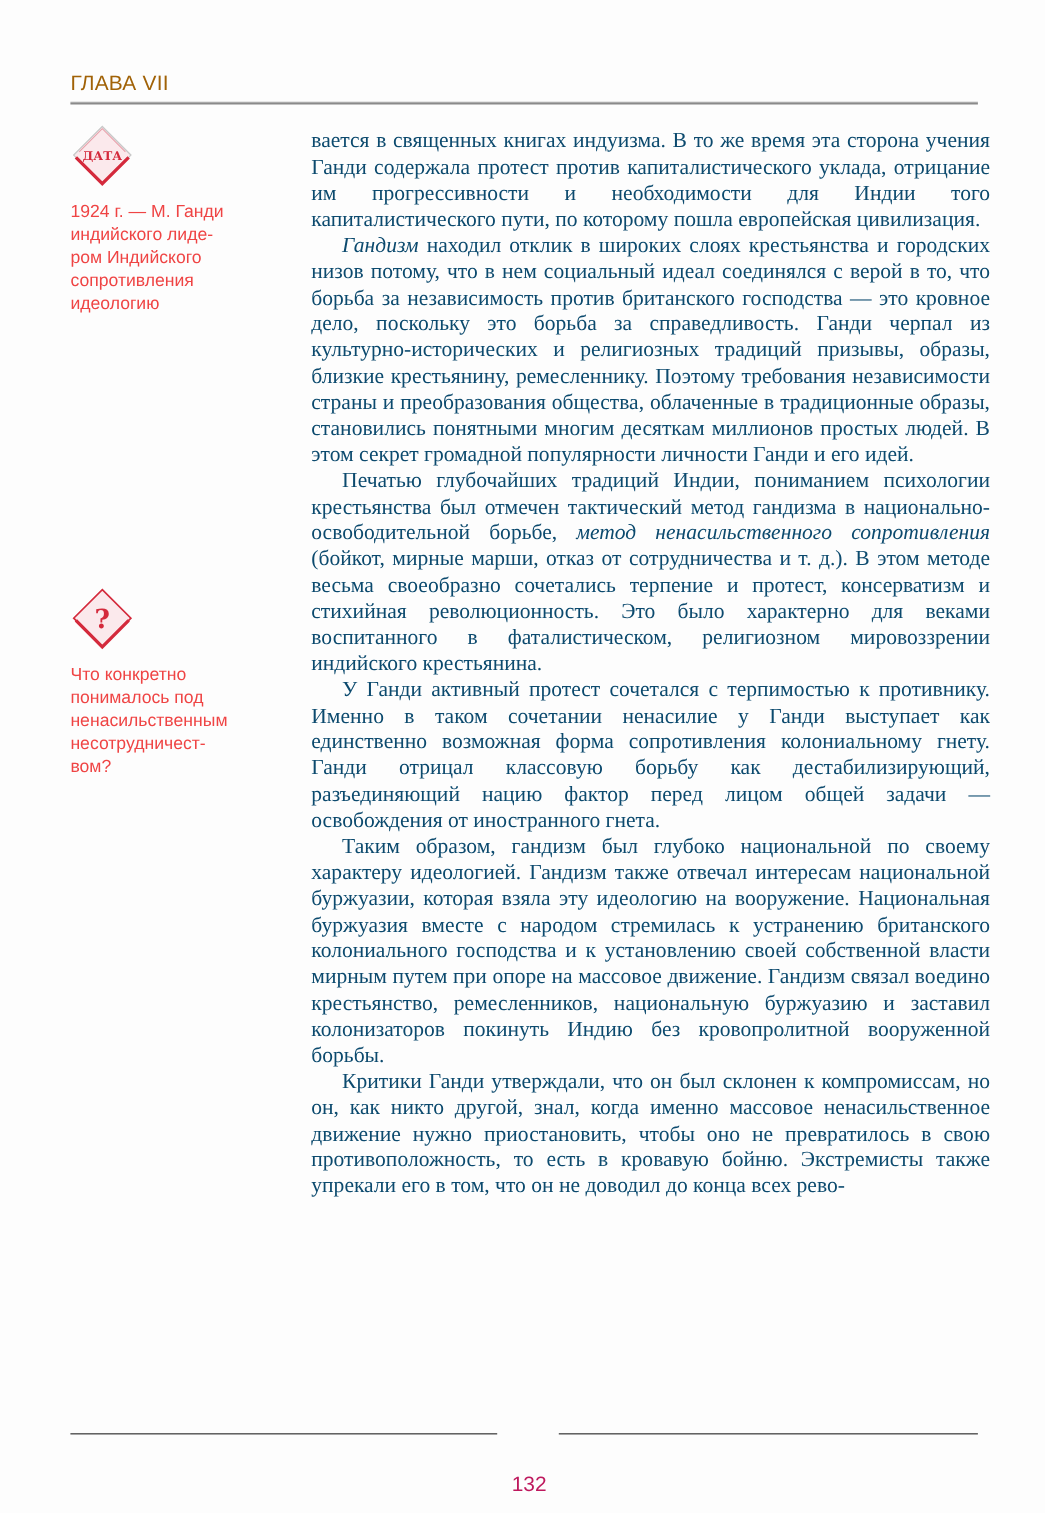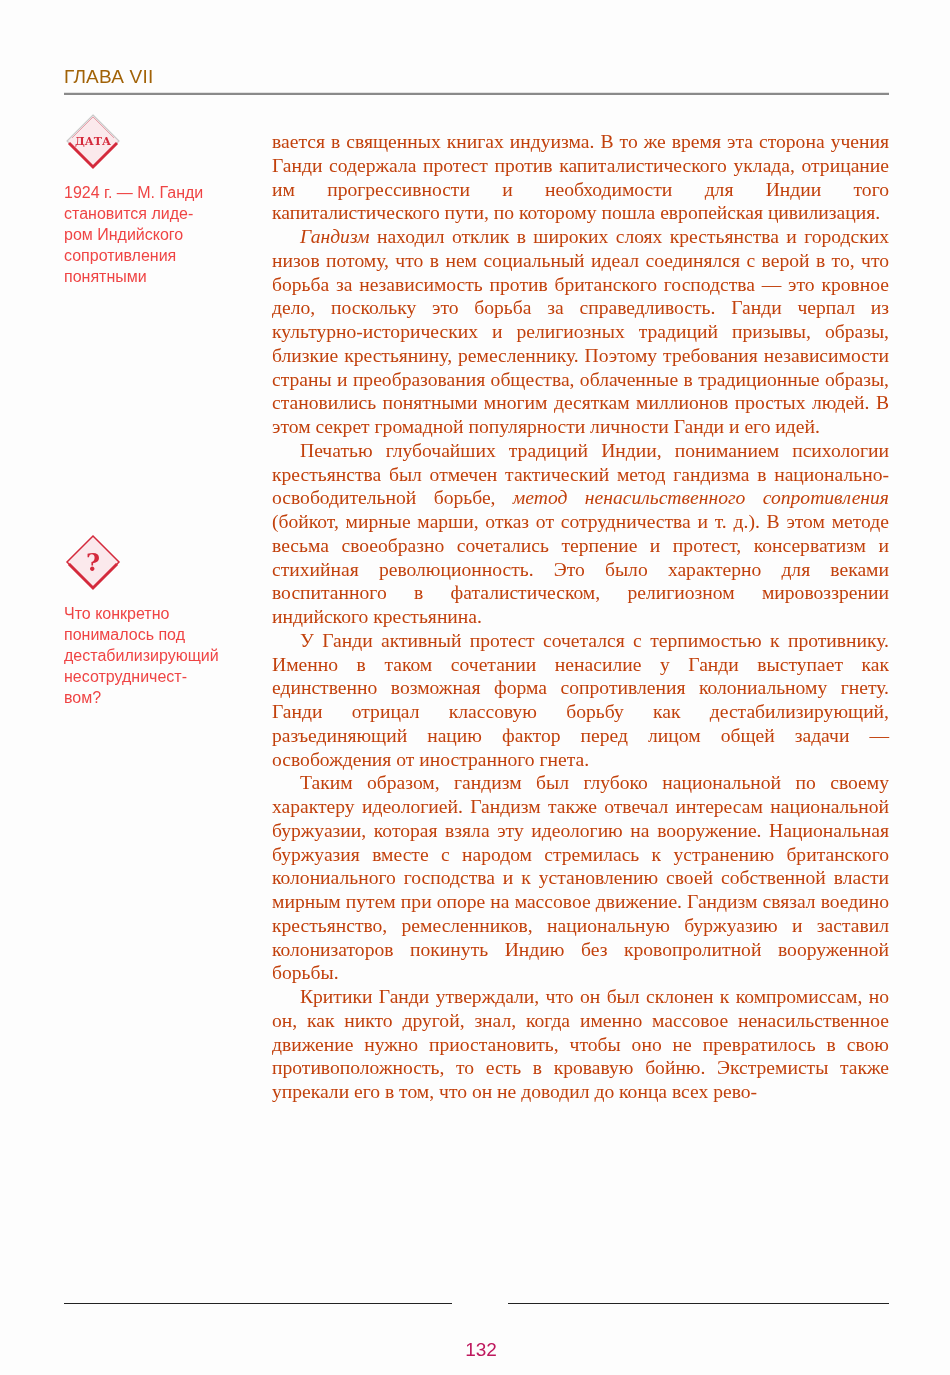--- a/index.html
+++ b/index.html
@@ -46,29 +46,28 @@
     .badge {
       width: 58px;
       height: 58px;
       position: relative;
       margin-left: 0px;
       margin-bottom: 12px;
     }
     .badge svg { display: block; }
     .main-text {
       position: absolute;
-      left: 272px;
+      left: 283px;
       top: 117px;
       width: 617px;
       font-family: "Liberation Serif", serif;
       font-size: 19.6px;
       line-height: 23.75px;
-      color: #c2410c;
+      color: #0c4a6e;
       text-align: justify;
-      margin-top: 13px;
     }
     .main-text p {
       margin: 0;
       text-indent: 28px;
     }
     .main-text p.first { text-indent: 0; }
     .main-text em { font-style: italic; }
     .footer {
       position: absolute;
       left: 64px;
@@ -111,37 +110,37 @@
 <div class="sidebar date-block">
   <div class="badge">
     <svg width="58" height="58" viewBox="0 0 58 58">
       <polygon points="29,3 55,29 29,55 3,29" fill="#fbe9ec" stroke="#c9c9c9" stroke-width="1.2"></polygon>
       <polyline points="5,31 29,55 53,31" fill="none" stroke="#d42a3c" stroke-width="3"></polyline>
       <polyline points="8,26 29,5 50,26" fill="none" stroke="#e8a0aa" stroke-width="1"></polyline>
       <text x="29" y="33" text-anchor="middle" font-family="DejaVu Serif, serif" font-size="11" font-weight="bold" fill="#d42a3c">ДАТА</text>
     </svg>
   </div>
   <div>1924 г. — М. Ганди</div>
-  <div>становится лиде-</div>
+  <div>индийского лиде-</div>
   <div>ром Индийского</div>
   <div>сопротивления</div>
-  <div>понятными</div>
+  <div>идеологию</div>
 </div>
 
 <div class="sidebar question-block">
   <div class="badge">
     <svg width="58" height="58" viewBox="0 0 58 58">
       <polygon points="29,3 55,29 29,55 3,29" fill="#fbe9ec" stroke="#d42a3c" stroke-width="1.5"></polygon>
       <polyline points="5,31 29,55 53,31" fill="none" stroke="#d42a3c" stroke-width="3"></polyline>
       <text x="29" y="38" text-anchor="middle" font-family="DejaVu Serif, serif" font-size="24" font-weight="bold" fill="#d42a3c">?</text>
     </svg>
   </div>
   <div>Что конкретно</div>
   <div>понималось под</div>
-  <div>дестабилизирующий</div>
+  <div>ненасильственным</div>
   <div>несотрудничест-</div>
   <div>вом?</div>
 </div>
 
 <div class="main-text">
   <p class="first">вается в священных книгах индуизма. В то же время эта сторона учения Ганди содержала протест против капиталистического уклада, отрицание им прогрессивности и необходимости для Индии того капиталистического пути, по которому пошла европейская цивилизация.</p>
   <p><em>Гандизм</em><span> находил отклик в широких слоях крестьянства и городских низов потому, что в нем социальный идеал соединялся с верой в то, что борьба за независимость против британского господства — это кровное дело, поскольку это борьба за справедливость. Ганди черпал из культурно-исторических и религиозных традиций призывы, образы, близкие крестьянину, ремесленнику. Поэтому требования независимости страны и преобразования общества, облаченные в традиционные образы, становились понятными многим десяткам миллионов простых людей. В этом секрет громадной популярности личности Ганди и его идей.</span></p>
   <p><span>Печатью глубочайших традиций Индии, пониманием психологии крестьянства был отмечен тактический метод гандизма в национально-освободительной борьбе, </span><em>метод ненасильственного сопротивления</em><span> (бойкот, мирные марши, отказ от сотрудничества и т. д.). В этом методе весьма своеобразно сочетались терпение и протест, консерватизм и стихийная революционность. Это было характерно для веками воспитанного в фаталистическом, религиозном мировоззрении индийского крестьянина.</span></p>
   <p>У Ганди активный протест сочетался с терпимостью к противнику. Именно в таком сочетании ненасилие у Ганди выступает как единственно возможная форма сопротивления колониальному гнету. Ганди отрицал классовую борьбу как дестабилизирующий, разъединяющий нацию фактор перед лицом общей задачи — освобождения от иностранного гнета.</p>
   <p>Таким образом, гандизм был глубоко национальной по своему характеру идеологией. Гандизм также отвечал интересам национальной буржуазии, которая взяла эту идеологию на вооружение. Национальная буржуазия вместе с народом стремилась к устранению британского колониального господства и к установлению своей собственной власти мирным путем при опоре на массовое движение. Гандизм связал воедино крестьянство, ремесленников, национальную буржуазию и заставил колонизаторов покинуть Индию без кровопролитной вооруженной борьбы.</p>

